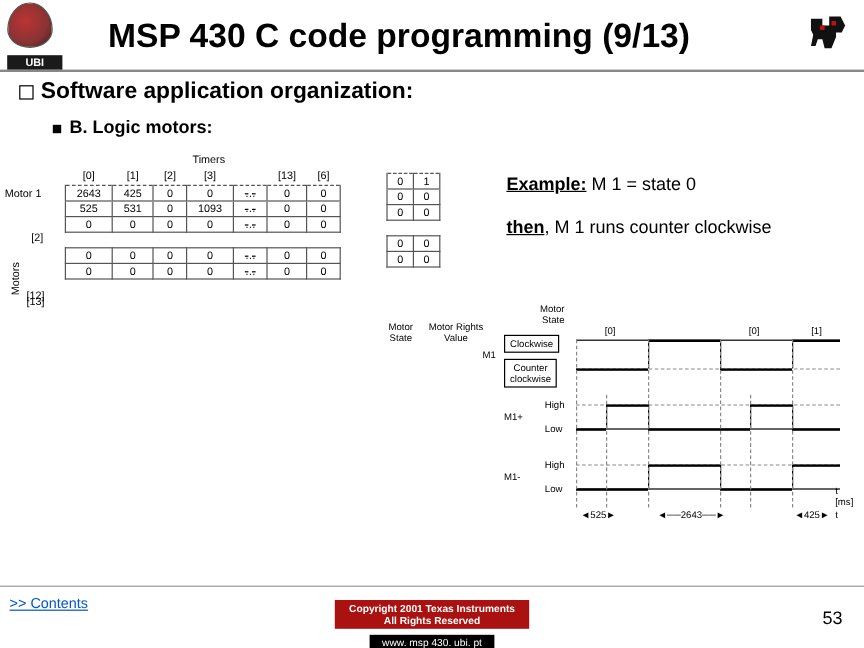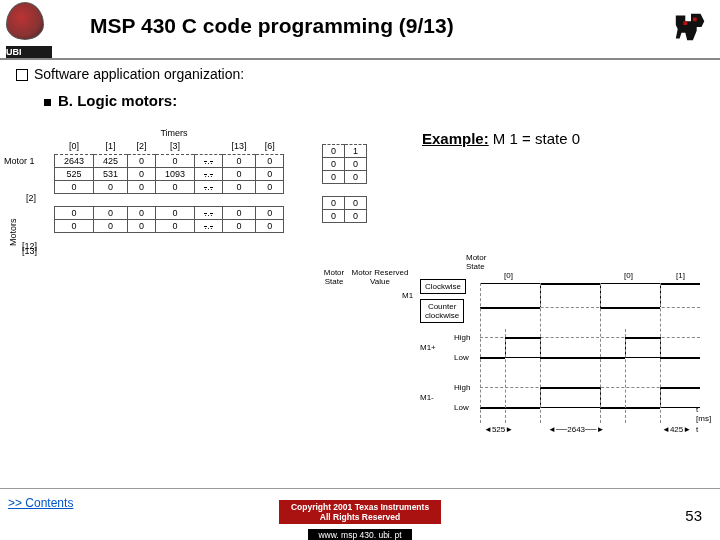--- a/index.html
+++ b/index.html
@@ -1,42 +1,42 @@
 <!DOCTYPE html>
 <html><head>
 <meta charset="utf-8">
 <style>
 html,body{margin:0;padding:0;width:720px;height:540px;font-family:Verdana,Arial,sans-serif;overflow:hidden;background:#fff}
 .slide{position:relative;width:720px;height:540px}
 .header{position:relative;height:58px;background:#fff;border-bottom:2px solid #888}
 .logo-ubi{position:absolute;left:6px;top:2px;width:44px;height:44px}
 .logo-ubi .shield{width:36px;height:36px;background:radial-gradient(circle at 40% 40%,#b33 0%,#833 60%,#322 100%);border-radius:50% 50% 50% 50%/60% 60% 40% 40%;border:1px solid #555}
-.ubilabel{position:absolute;left:6px;top:46px;width:46px;background:#1a1a1a;color:#fff;font-size:9px;padding:1px 0;font-weight:bold}
-.title{position:absolute;left:90px;top:14px;font-size:21px;font-weight:bold;color:#000}
+.ubilabel{position:absolute;left:6px;top:46px;width:46px;text-align:center;background:#1a1a1a;color:#fff;font-size:9px;padding:1px 0;font-weight:bold}
+.title{position:absolute;left:90px;top:14px;font-size:28px;font-weight:bold;color:#000}
 .logo-ti{position:absolute;right:10px;top:8px;width:38px;height:38px}
 .logo-ti svg{width:38px;height:38px}
 .body{position:absolute;left:0;top:64px;right:0}
-.h1{font-size:14px;font-weight:normal;color:#000;margin:2px 0 10px 16px}
+.h1{font-size:19px;font-weight:bold;color:#000;margin:2px 0 10px 16px}
 .hollow-box{display:inline-block;width:10px;height:10px;border:1.5px solid #000;margin-right:6px;vertical-align:middle;background:#fff}
 .h2{font-size:15px;font-weight:bold;color:#000;margin:4px 0 6px 44px}
 .blacksq{display:inline-block;width:7px;height:7px;background:#000;margin-right:7px;vertical-align:middle}
 .tbl-area{position:absolute;left:4px;top:64px;width:410px}
 .tbl-caption{font-size:9px;text-align:center;margin-bottom:2px}
 .motor-vert{position:absolute;left:4px;top:118px;font-size:9px;transform:rotate(-90deg);transform-origin:left top}
 .motor-row-lbl{position:absolute;left:0;font-size:9px;white-space:nowrap}
 .tbl{position:absolute;left:50px;top:12px;font-size:10px;border-collapse:collapse}
 .tbl td,.tbl th{border:1px solid #555;padding:1px 9px;text-align:center;font-weight:normal;font-size:9px}
 .tbl th{border:none;padding-bottom:3px}
 .tbl-small{position:absolute;left:318px;top:12px;font-size:10px;border-collapse:collapse}
 .tbl-small td,.tbl-small th{border:1px solid #555;padding:1px 8px;text-align:center;font-weight:normal;font-size:9px}
 .tbl-small th{border:none;padding-bottom:3px}
 .strike{text-decoration:line-through dashed}
 .dash-row td{border-top:1.5px dashed #555;border-bottom:1.5px dashed #555}
 .side-text{position:absolute;left:422px;top:64px;right:6px;font-size:15px;line-height:1.35}
-.side-text p{margin:1px 0 12px 0}
+.side-text p{margin:16px 0 12px 0}
 .underline{text-decoration:underline}
 .lower-text{position:absolute;left:6px;top:290px;width:400px;font-size:15px;line-height:1.3}
 .lower-text p{margin:0 0 12px 0}
 .red{color:#c00}
 .timing{position:absolute;left:410px;top:265px;width:300px;height:190px;font-size:8px}
 .timing .lbl{position:absolute;font-size:8px}
 .timing .state-box{position:absolute;border:1px solid #000;padding:2px 4px;font-size:8px;text-align:center;background:#fff}
 .timing .hline{position:absolute;height:1px;background:#000}
 .timing .hline-thick{position:absolute;height:2px;background:#000}
 .timing .vline{position:absolute;width:1px;background:#000}
@@ -168,33 +168,34 @@
               <td>0</td>
               <td>0</td>
             </tr>
         <tr>
               <td>0</td>
               <td>0</td>
             </tr>
       </tbody>
         </table>
       <div style="position:absolute;left:310px;top:140px;font-size:8px;text-align:center;width:40px">Motor State</div>
-      <div style="position:absolute;left:346px;top:140px;font-size:8px;text-align:center;width:60px">Motor Reserved Value</div>
+      <div style="position:absolute;left:346px;top:140px;font-size:8px;text-align:center;width:60px">Motor Rights Value</div>
     </div>
 
     <div class="side-text">
       <p><b class="underline">Example:</b><span> M 1 = state 0</span></p>
+      <p><b class="underline">then</b><span>, M 1 runs counter clockwise</span></p>
     </div>
 
     <div class="lower-text">
     </div>
   </div>
 
   <div class="timing">
-    <div class="lbl" style="left:56px;top:-12px;white-space:pre;text-align:left">Motor
+    <div class="lbl" style="left:40px;top:-12px;white-space:pre;text-align:right">Motor
 State</div>
     <div class="state-box" style="left:10px;top:14px">Clockwise</div>
     <div class="state-box" style="left:10px;top:34px;white-space:pre">Counter
 clockwise</div>
     <div class="lbl" style="left:-8px;top:26px">M1</div>
     <div class="hline" style="left:70px;top:18px;width:220px"></div>
     <div class="dline" style="left:70px;top:42px;width:220px"></div>
     <div class="hline-thick" style="left:70px;top:42px;width:60px"></div>
     <div class="hline-thick" style="left:190px;top:42px;width:60px"></div>
     <div class="hline-thick" style="left:130px;top:18px;width:60px"></div>

